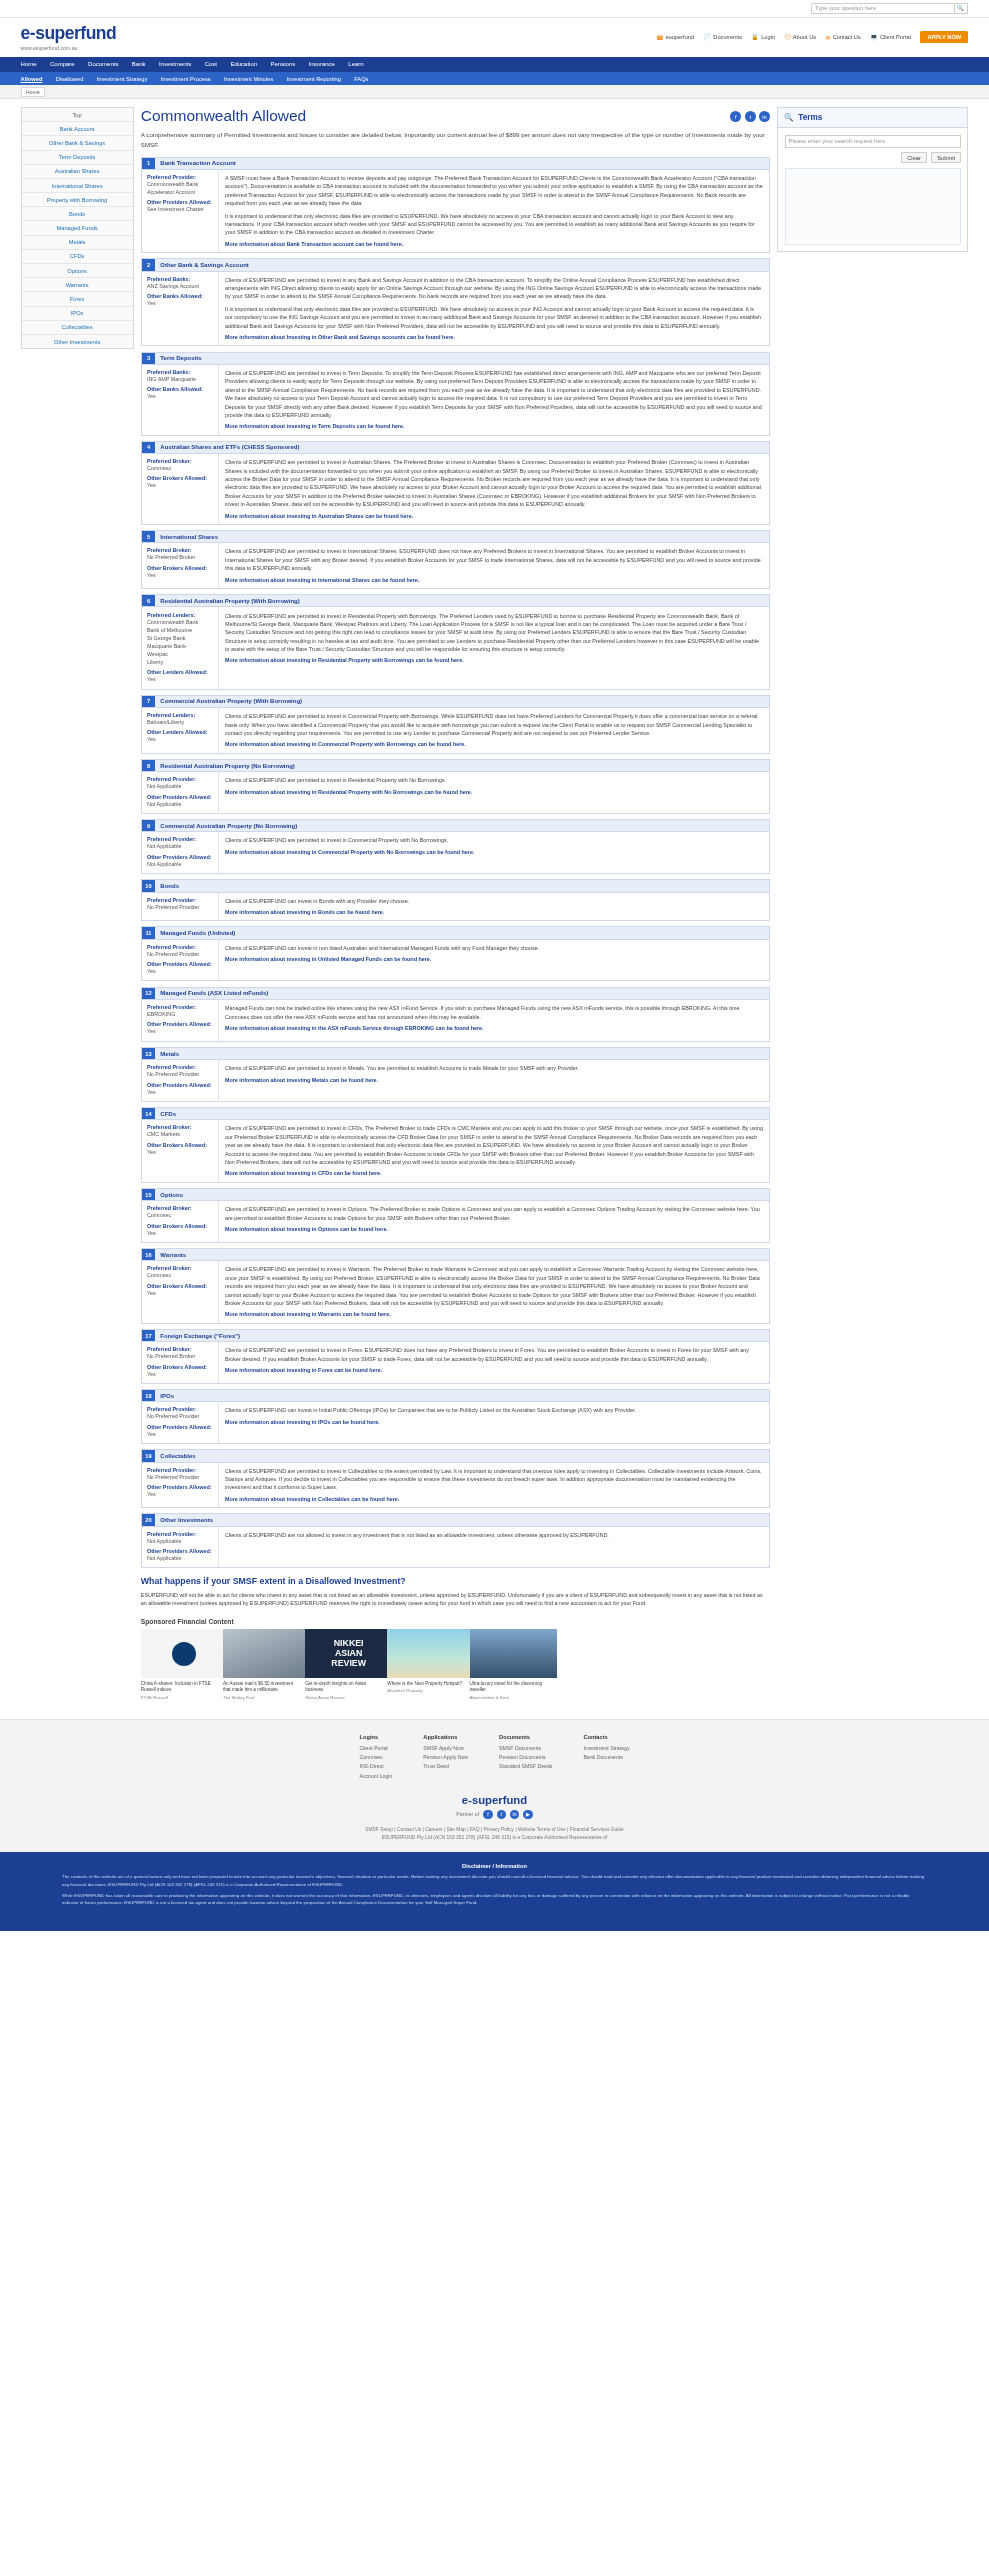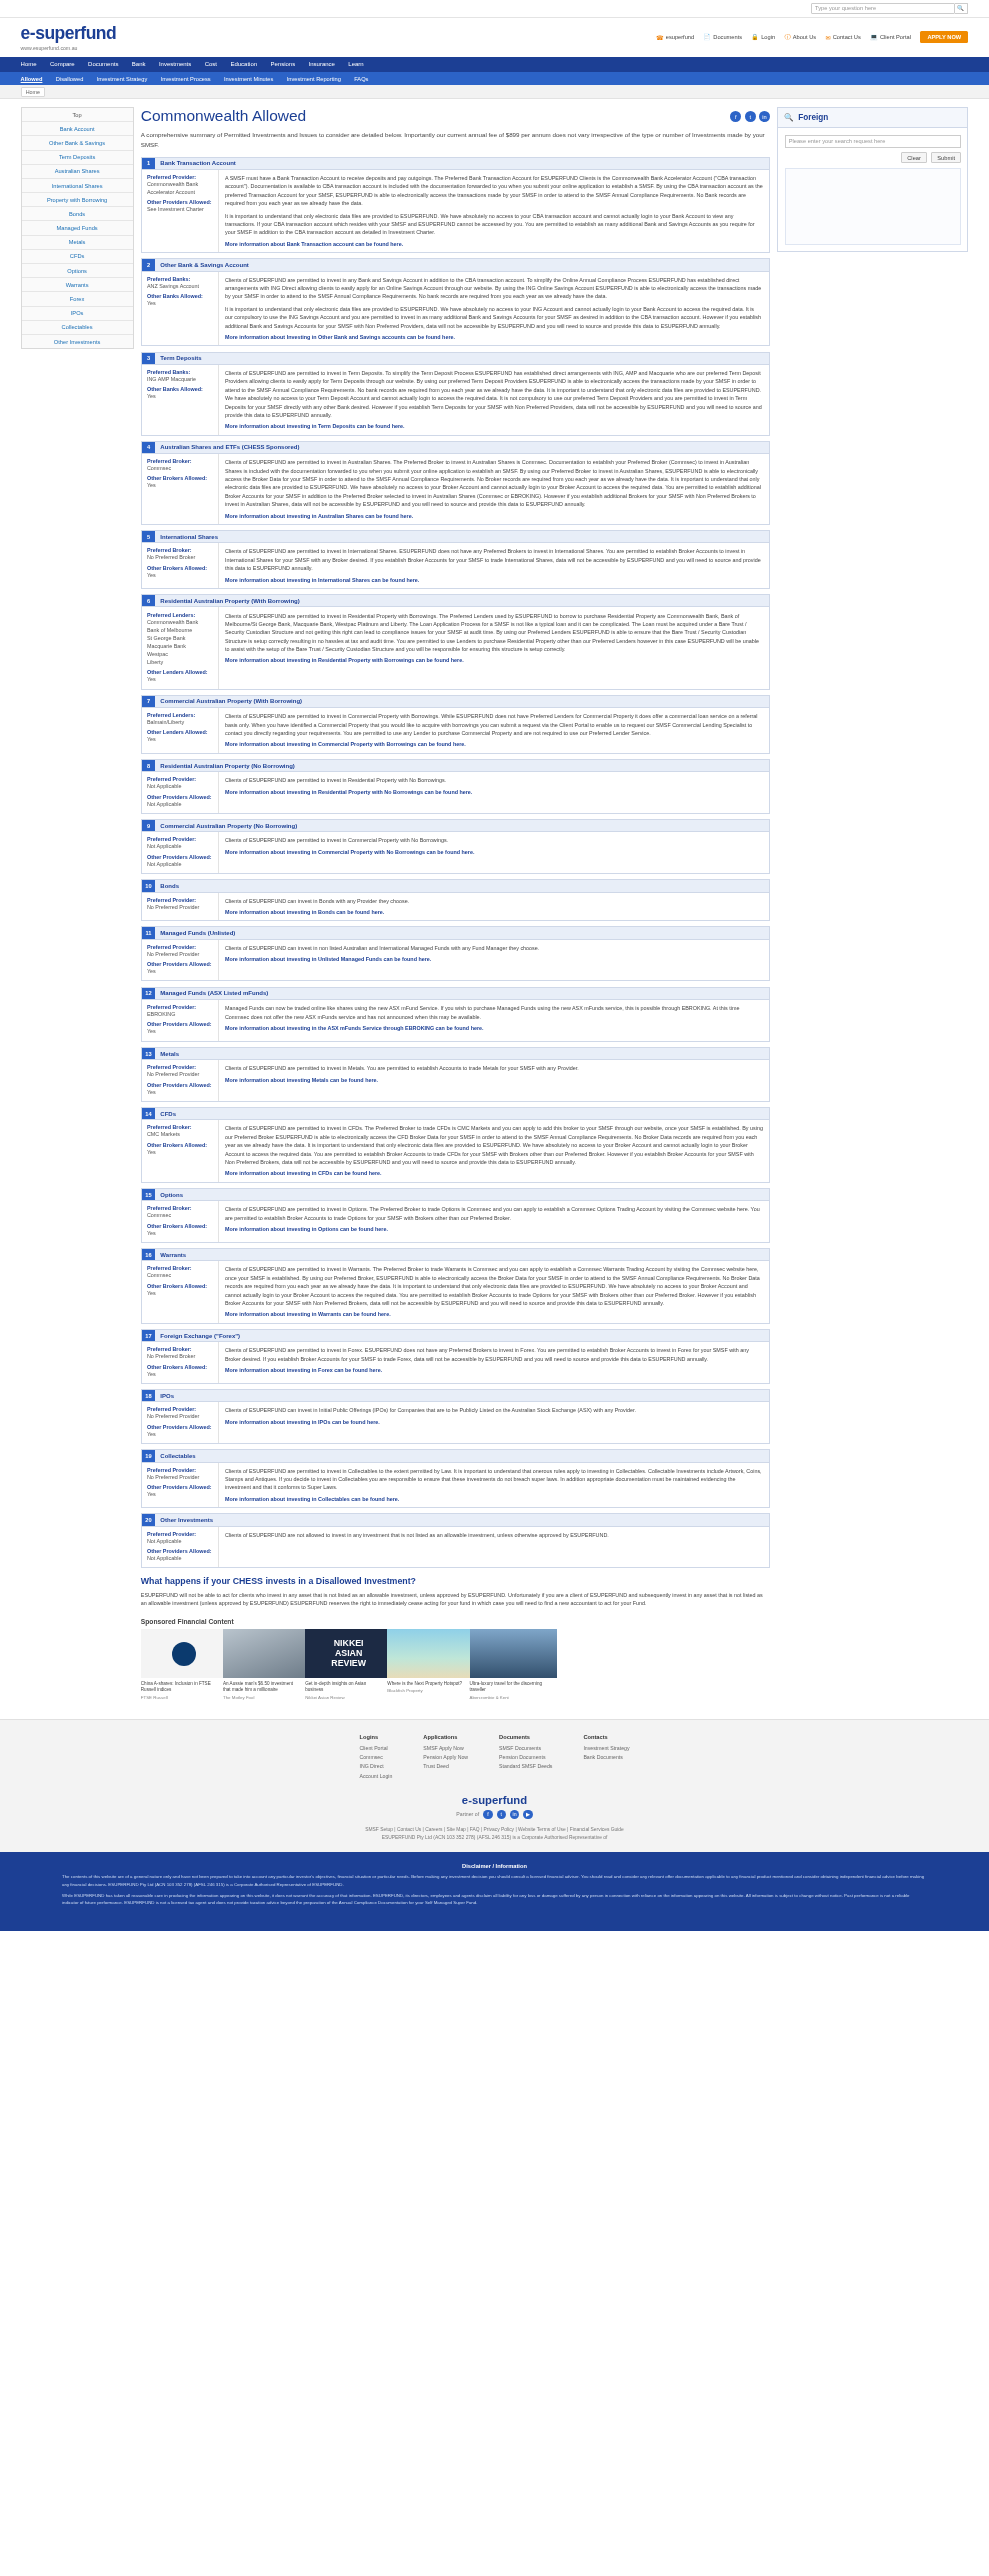--- a/index.html
+++ b/index.html
@@ -594,21 +594,21 @@
           <div class="val">Not Applicable</div>
           <div class="lbl">Other Providers Allowed:</div>
           <div class="val">Not Applicable</div>
         </div>
         <div class="sec-right">
           <p class="para">Clients of ESUPERFUND are not allowed to invest in any investment that is not listed as an allowable investment, unless otherwise approved by ESUPERFUND.</p>
         </div>
       </div>
     </div>
 
-    <div class="dead-title">What happens if your CHESS invests in a Disallowed Investment?</div>
+    <div class="dead-title">What happens if your SMSF extent in a Disallowed Investment?</div>
     <div class="dead-p">ESUPERFUND will not be able to act for clients who invest in any asset that is not listed as an allowable investment, unless approved by ESUPERFUND. Unfortunately if you are a client of ESUPERFUND and subsequently invest in any asset that is not listed as an allowable investment (unless approved by ESUPERFUND) ESUPERFUND reserves the right to immediately cease acting for your fund in which case you will need to find a new accountant to act for your Fund.</div>
 
     <div class="sponsor-title">Sponsored Financial Content</div>
     <div class="sponsor-row">
       <div class="sponsor-card">
         <div class="sponsor-img" style="background:#f4f4f4;display:flex;align-items:center;justify-content:center;">
             <div style="width:24px;height:24px;border-radius:50%;background:#0b3a6e;"></div>
           </div>
         <div class="sponsor-cap">China A-shares: Inclusion in FTSE Russell indices</div>
         <div class="sponsor-src">FTSE Russell</div>
@@ -633,21 +633,21 @@
         <div class="sponsor-cap">Ultra-luxury travel for the discerning traveller</div>
         <div class="sponsor-src">Abercrombie &amp; Kent</div>
       </div>
     </div>
   </div>
 
   <div class="right-col">
     <div class="searchpanel">
       <div class="sp-head">
         <span style="color:#1c3f94;font-size:7.7px;">🔍</span>
-        <span class="sp-title">Foreign</span>
+        <span class="sp-title">Terms</span>
       </div>
       <div class="sp-body">
         <div class="sp-input">
           <span>Please enter your search request here</span>
         </div>
         <div class="sp-btns">
           <div class="b">Clear</div>
           <div class="b">Submit</div>
         </div>
         <div class="sp-results"></div>

